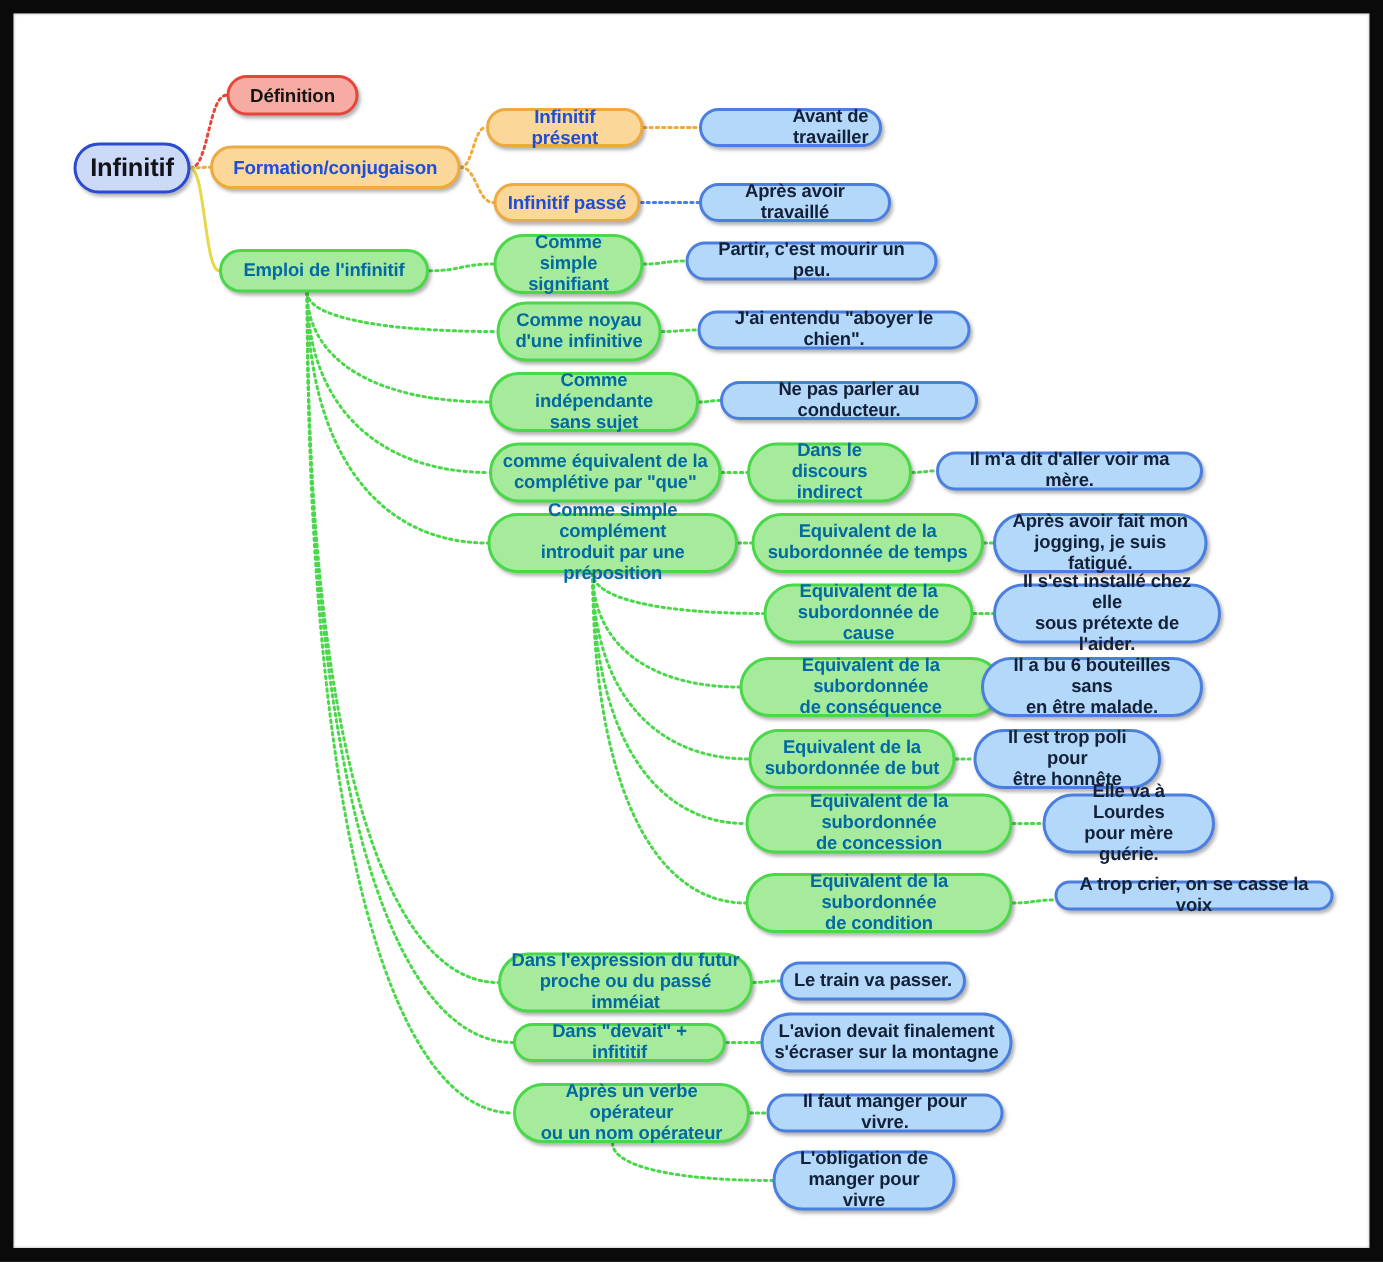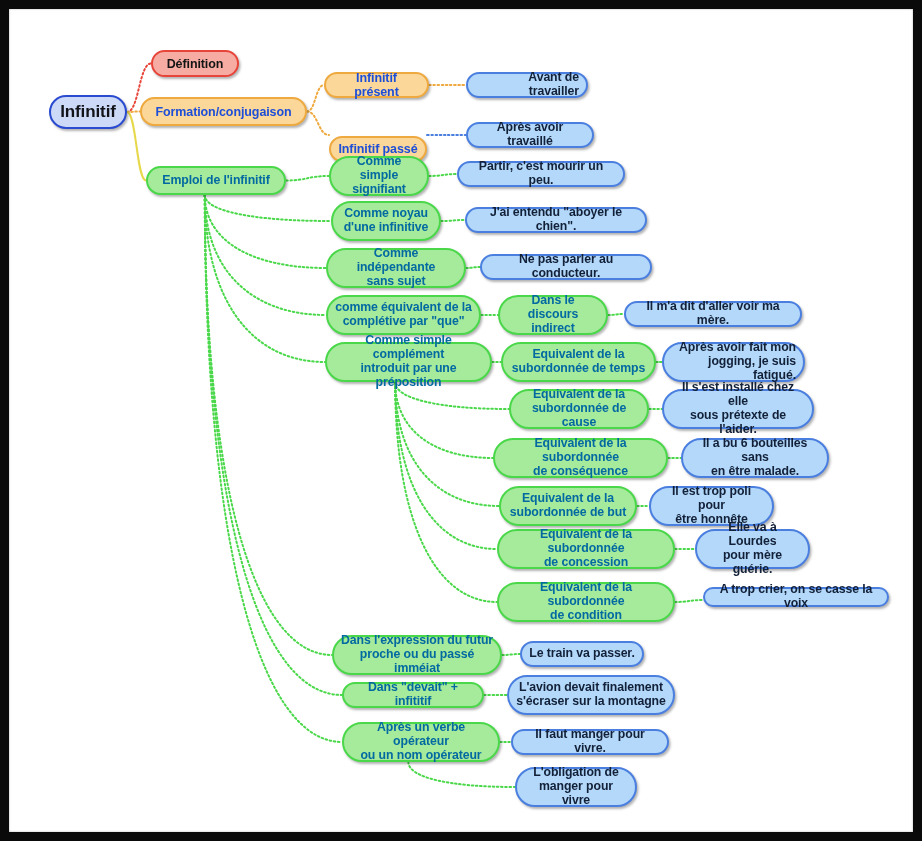--- a/index.html
+++ b/index.html
@@ -131,49 +131,49 @@
         <path d="M491,733 C496.5,733 496.5,733 502,733" fill="none" stroke="#4ad84a" stroke-width="2" stroke-linecap="round" stroke-dasharray="1.6 2.6"></path>
         <path d="M399.36,753 C399.36,768.5 439.8832,778 506,778" fill="none" stroke="#4ad84a" stroke-width="2" stroke-linecap="round" stroke-dasharray="1.6 2.6"></path>
       </svg>
     <div id="nodes">
         <div class="node n-root" style="left: 40px; top: 86px; width: 78px; height: 34px;">Infinitif</div>
         <div class="node n-red" style="left: 142px; top: 41px; width: 88px; height: 27px;">Définition</div>
         <div class="node n-orange" style="left: 131px; top: 88px; width: 167px; height: 29px;">Formation/conjugaison</div>
         <div class="node n-green" style="left: 137px; top: 157px; width: 140px; height: 29px;">Emploi de l'infinitif</div>
         <div class="node n-orange" style="left: 315px; top: 63px; width: 105px; height: 26px;">Infinitif présent</div>
         <div class="node n-blue" style="left: 457px; top: 63px; width: 122px; height: 26px; text-align: right;">Avant de travailler</div>
-        <div class="node n-orange" style="left: 320px; top: 127px; width: 98px; height: 26px;">Infinitif passé</div>
+        <div class="node n-orange" style="left: 320px; top: 113px; width: 98px; height: 26px;">Infinitif passé</div>
         <div class="node n-blue" style="left: 457px; top: 113px; width: 128px; height: 26px;">Après avoir travaillé</div>
         <div class="node n-green" style="left: 320px; top: 147px; width: 100px; height: 40px;">Comme simple
 signifiant</div>
         <div class="node n-blue" style="left: 448px; top: 152px; width: 168px; height: 26px;">Partir, c'est mourir un peu.</div>
         <div class="node n-green" style="left: 322px; top: 192px; width: 110px; height: 40px;">Comme noyau
 d'une infinitive</div>
         <div class="node n-blue" style="left: 456px; top: 198px; width: 182px; height: 26px;">J'ai entendu "aboyer le chien".</div>
         <div class="node n-green" style="left: 317px; top: 239px; width: 140px; height: 40px;">Comme indépendante
 sans sujet</div>
         <div class="node n-blue" style="left: 471px; top: 245px; width: 172px; height: 26px;">Ne pas parler au conducteur.</div>
         <div class="node n-green" style="left: 317px; top: 286px; width: 155px; height: 40px;">comme équivalent de la
 complétive par "que"</div>
         <div class="node n-green" style="left: 489px; top: 286px; width: 110px; height: 40px;">Dans le discours
 indirect</div>
         <div class="node n-blue" style="left: 615px; top: 292px; width: 178px; height: 26px;">Il m'a dit d'aller voir ma mère.</div>
         <div class="node n-green" style="left: 316px; top: 333px; width: 167px; height: 40px;">Comme simple complément
 introduit par une préposition</div>
         <div class="node n-green" style="left: 492px; top: 333px; width: 155px; height: 40px;">Equivalent de la
 subordonnée de temps</div>
-        <div class="node n-blue" style="left: 653px; top: 333px; width: 143px; height: 40px; text-align: right;">Après avoir fait mon
+        <div class="node n-blue" style="left: 653px; top: 333px; width: 143px; height: 40px;">Après avoir fait mon
 jogging, je suis fatigué.</div>
         <div class="node n-green" style="left: 500px; top: 380px; width: 140px; height: 40px;">Equivalent de la
 subordonnée de cause</div>
         <div class="node n-blue" style="left: 653px; top: 380px; width: 152px; height: 40px;">Il s'est installé chez elle
 sous prétexte de l'aider.</div>
         <div class="node n-green" style="left: 484px; top: 429px; width: 175px; height: 40px;">Equivalent de la subordonnée
 de conséquence</div>
-        <div class="node n-blue" style="left: 672px; top: 429px; width: 148px; height: 40px;">Il a bu 6 bouteilles sans
+        <div class="node n-blue" style="left: 645px; top: 429px; width: 148px; height: 40px;">Il a bu 6 bouteilles sans
 en être malade.</div>
         <div class="node n-green" style="left: 490px; top: 477px; width: 138px; height: 40px;">Equivalent de la
 subordonnée de but</div>
         <div class="node n-blue" style="left: 640px; top: 477px; width: 125px; height: 40px;">Il est trop poli pour
 être honnête</div>
         <div class="node n-green" style="left: 488px; top: 520px; width: 178px; height: 40px;">Equivalent de la subordonnée
 de concession</div>
         <div class="node n-blue" style="left: 686px; top: 520px; width: 115px; height: 40px;">Elle va à Lourdes
 pour mère guérie.</div>
         <div class="node n-green" style="left: 488px; top: 573px; width: 178px; height: 40px;">Equivalent de la subordonnée

